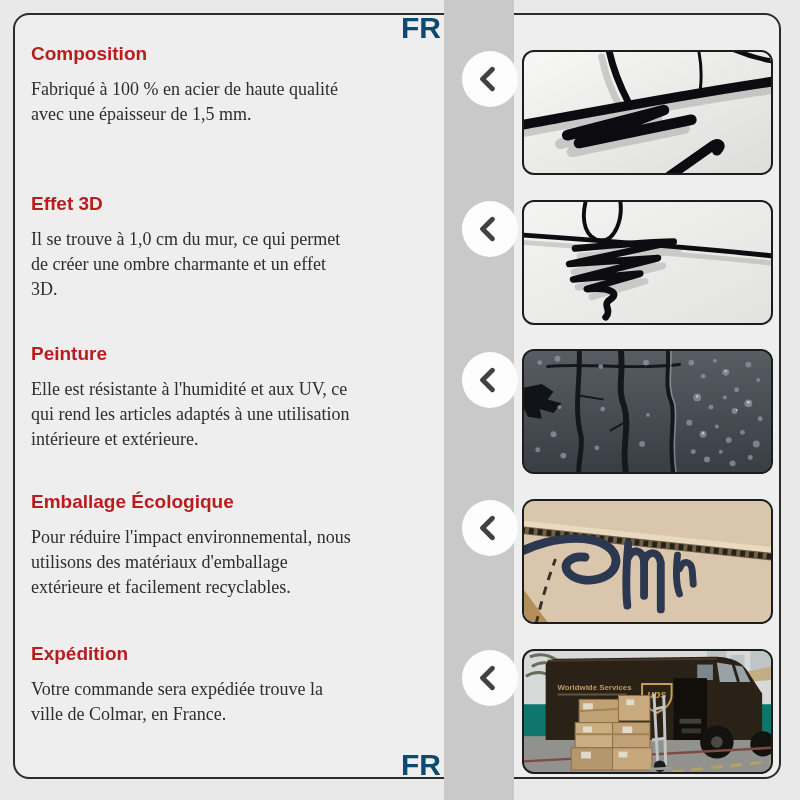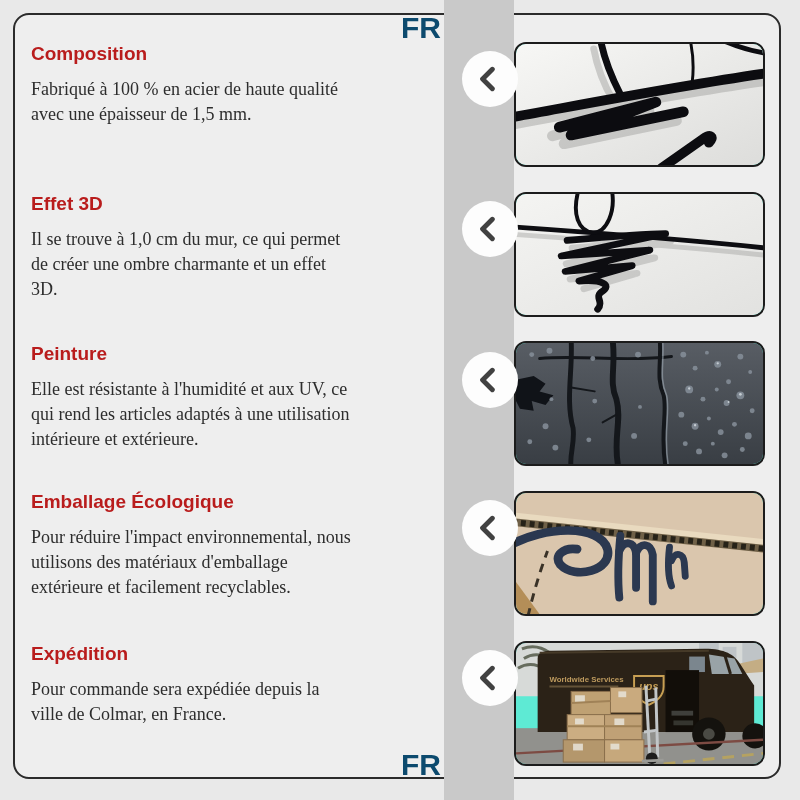--- a/index.html
+++ b/index.html
@@ -29,21 +29,21 @@
   .lang.bottom{top:748px;}
 
   .section{position:absolute;left:31px;width:412px;z-index:3;}
   .section h3{margin:0 0 11px 0;font-size:19px;font-weight:700;color:#b91c1c;line-height:24px;}
   .section .line{font-size:18px;line-height:25px;color:#2d2d2d;white-space:nowrap;font-family:Liberation Serif, serif;}
   .s0{top:42px}.s1{top:192px}.s2{top:342px}.s3{top:490px}.s4{top:642px}
 
   .slide{
     position:absolute;left:514px;width:251px;height:125px;
     border:2.5px solid #1c1c1c;border-radius:12px;overflow:hidden;
-    background:#5eead4;z-index:3;box-sizing:border-box;margin:0;
+    background:#0f766e;z-index:3;box-sizing:border-box;margin:8px;
   }
   .slide svg{display:block;width:100%;height:100%;}
   .i0{top:42px}.i1{top:192px}.i2{top:341px}.i3{top:491px}.i4{top:641px}
 
   .prev-btn{
     position:absolute;left:462px;width:56px;height:56px;border-radius:28px;
     background:#fdfdfd;border:none;padding:0;z-index:4;cursor:pointer;
     display:flex;align-items:center;justify-content:center;
   }
   .prev-btn svg{width:22px;height:26px;margin-right:5px;}
@@ -78,21 +78,21 @@
     <div class="line">intérieure et extérieure.</div>
   </div>
   <div class="section s3">
     <h3>Emballage Écologique</h3>
     <div class="line">Pour réduire l'impact environnemental, nous</div>
     <div class="line">utilisons des matériaux d'emballage</div>
     <div class="line">extérieure et facilement recyclables.</div>
   </div>
   <div class="section s4">
     <h3>Expédition</h3>
-    <div class="line">Pour commande sera expédiée depuis la</div>
+    <div class="line">Votre commande sera expédiée trouve la</div>
     <div class="line">ville de Colmar, en France.</div>
   </div>
 
   <figure class="slide i0">
     <svg viewBox="0 0 251 125" preserveAspectRatio="none">
       <defs>
         <linearGradient id="s1g" x1="0" y1="0" x2="1" y2="1">
           <stop offset="0" stop-color="#f7f7f5"></stop>
             <stop offset="1" stop-color="#dddddb"></stop>
         </linearGradient>

